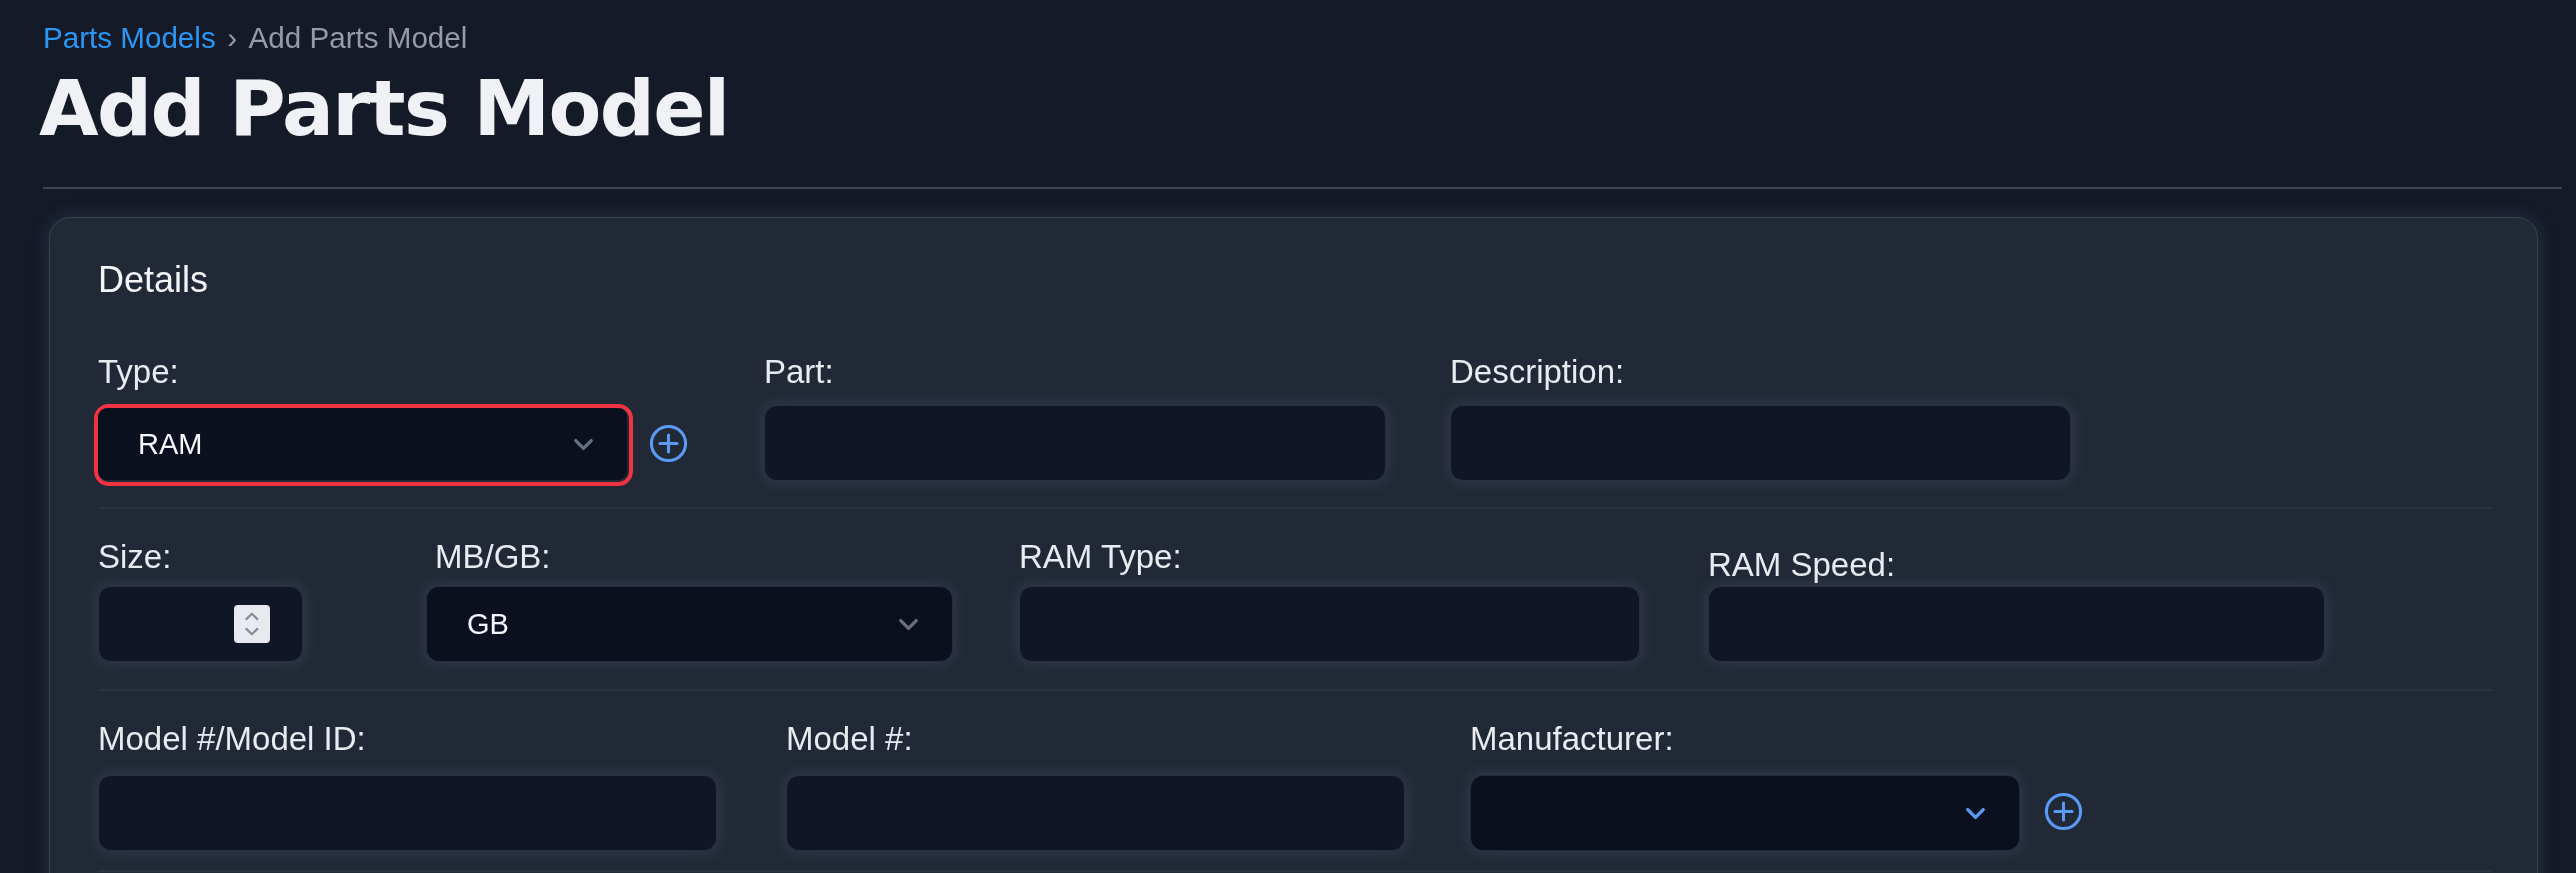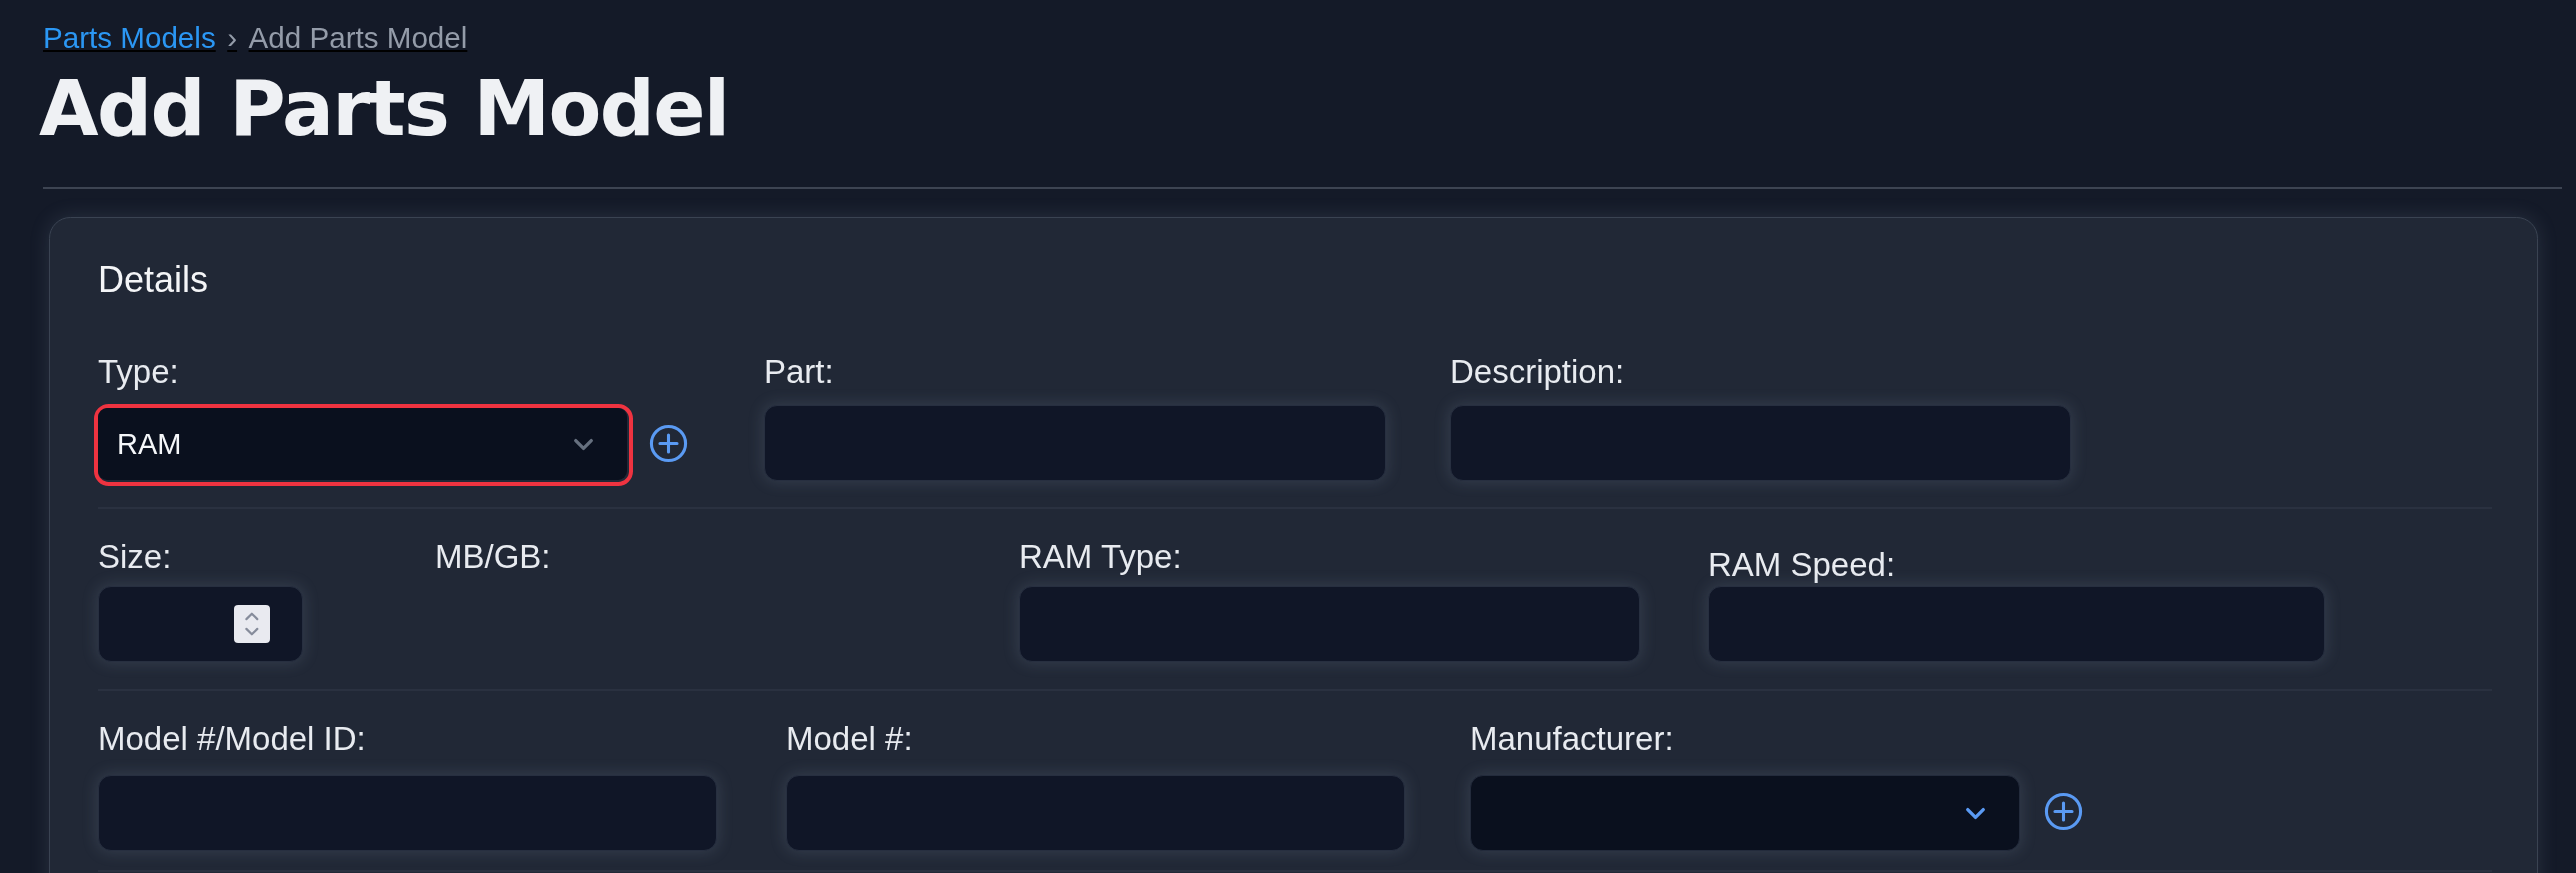--- a/index.html
+++ b/index.html
@@ -8,21 +8,21 @@
     --divider:#2a3140; --header-divider:#3d4452; --label:#e8ebf0; --muted:#949ca9;
   }
   *{box-sizing:border-box;}
   html,body{margin:0;padding:0;}
   body{
     width:2576px;height:873px;overflow:hidden;position:relative;
     background:var(--page-bg);
     font-family:"Liberation Sans",sans-serif;
   }
   
-  .breadcrumb{position:absolute;left:43px;top:21.3px;font-size:29.6px;display:flex;gap:11.5px;align-items:baseline;text-decoration:underline;}
+  .breadcrumb{position:absolute;left:43px;top:21.3px;font-size:29.6px;display:flex;gap:11.5px;align-items:baseline;}
   .breadcrumb a{color:var(--accent-blue);text-decoration:none;font-weight:500;}
   .breadcrumb .sep,.breadcrumb .current{color:var(--muted);font-weight:500;}
   h1.page-title{
     position:absolute;left:39px;top:64px;margin:0;
     font-family:"DejaVu Sans","Liberation Sans",sans-serif;
     font-size:77px;font-weight:800;letter-spacing:-1.6px;color:#eff1f4;
   }
   .header-divider{position:absolute;left:43px;top:187px;width:2519px;height:1.6px;background:var(--header-divider);}
   
   .card{
@@ -38,21 +38,21 @@
     position:absolute;height:76px;background:var(--field-bg);
     border:0.8px solid #272f40;border-radius:13px;
     box-shadow:0 0 14.8px 1.6px rgba(150,165,195,.16);
     color:#f2f4f8;font-size:28px;padding:0 23px;outline:none;
     font-family:"Liberation Sans",sans-serif;
   }
   .select{
     position:absolute;height:76px;background:var(--select-bg);
     border:0.8px solid #232b3c;border-radius:13px;
     box-shadow:0 0 14.8px 1.6px rgba(150,165,195,.16);
-    display:flex;align-items:center;padding:0 19px;cursor:pointer;
+    display:flex;align-items:center;padding:0 40px;cursor:pointer;
   }
   .select .value{color:#f5f7fa;font-size:29px;font-weight:500;}
   .select .chev{position:absolute;right:28px;width:31px;height:31px;color:#66707f;}
   .select .chev.blue{color:var(--icon-blue);}
   .chev svg,.plus-btn svg,.stepper svg{display:block;width:100%;height:100%;}
   
   .highlight-ring{
     position:absolute;left:44px;top:186px;width:539px;height:82px;
     border:4.9px solid var(--highlight-red);border-radius:14.8px;
   }
@@ -131,20 +131,28 @@
           </svg>
       </span>
       <span class="arrow">
         <svg viewBox="0 0 24 18" fill="none" stroke="currentColor" stroke-width="2.8" stroke-linecap="round" stroke-linejoin="round">
             <path d="M5 5l7 7 7-7"></path>
           </svg>
       </span>
     </div>
   </div>
 
+  <div class="select" style="left:376px;top:368px;width:527px">
+    <span class="value">GB</span>
+    <span class="chev">
+      <svg viewBox="0 0 24 24" fill="none" stroke="currentColor" stroke-width="2.6" stroke-linecap="round" stroke-linejoin="round">
+          <path d="M6 9l6 6 6-6"></path>
+        </svg>
+    </span>
+  </div>
 
   <input class="input" type="text" style="left: 969px; top: 368px; width: 621px;" value="">
   <input class="input" type="text" style="left: 1658px; top: 368px; width: 617px;" value="">
 
   <div class="hr" style="top:471px"></div>
 
   <span class="field-label" style="left:48px;top:502px">Model #/Model ID:</span>
   <span class="field-label" style="left:736px;top:502px">Model #:</span>
   <span class="field-label" style="left:1420px;top:502px">Manufacturer:</span>
 

